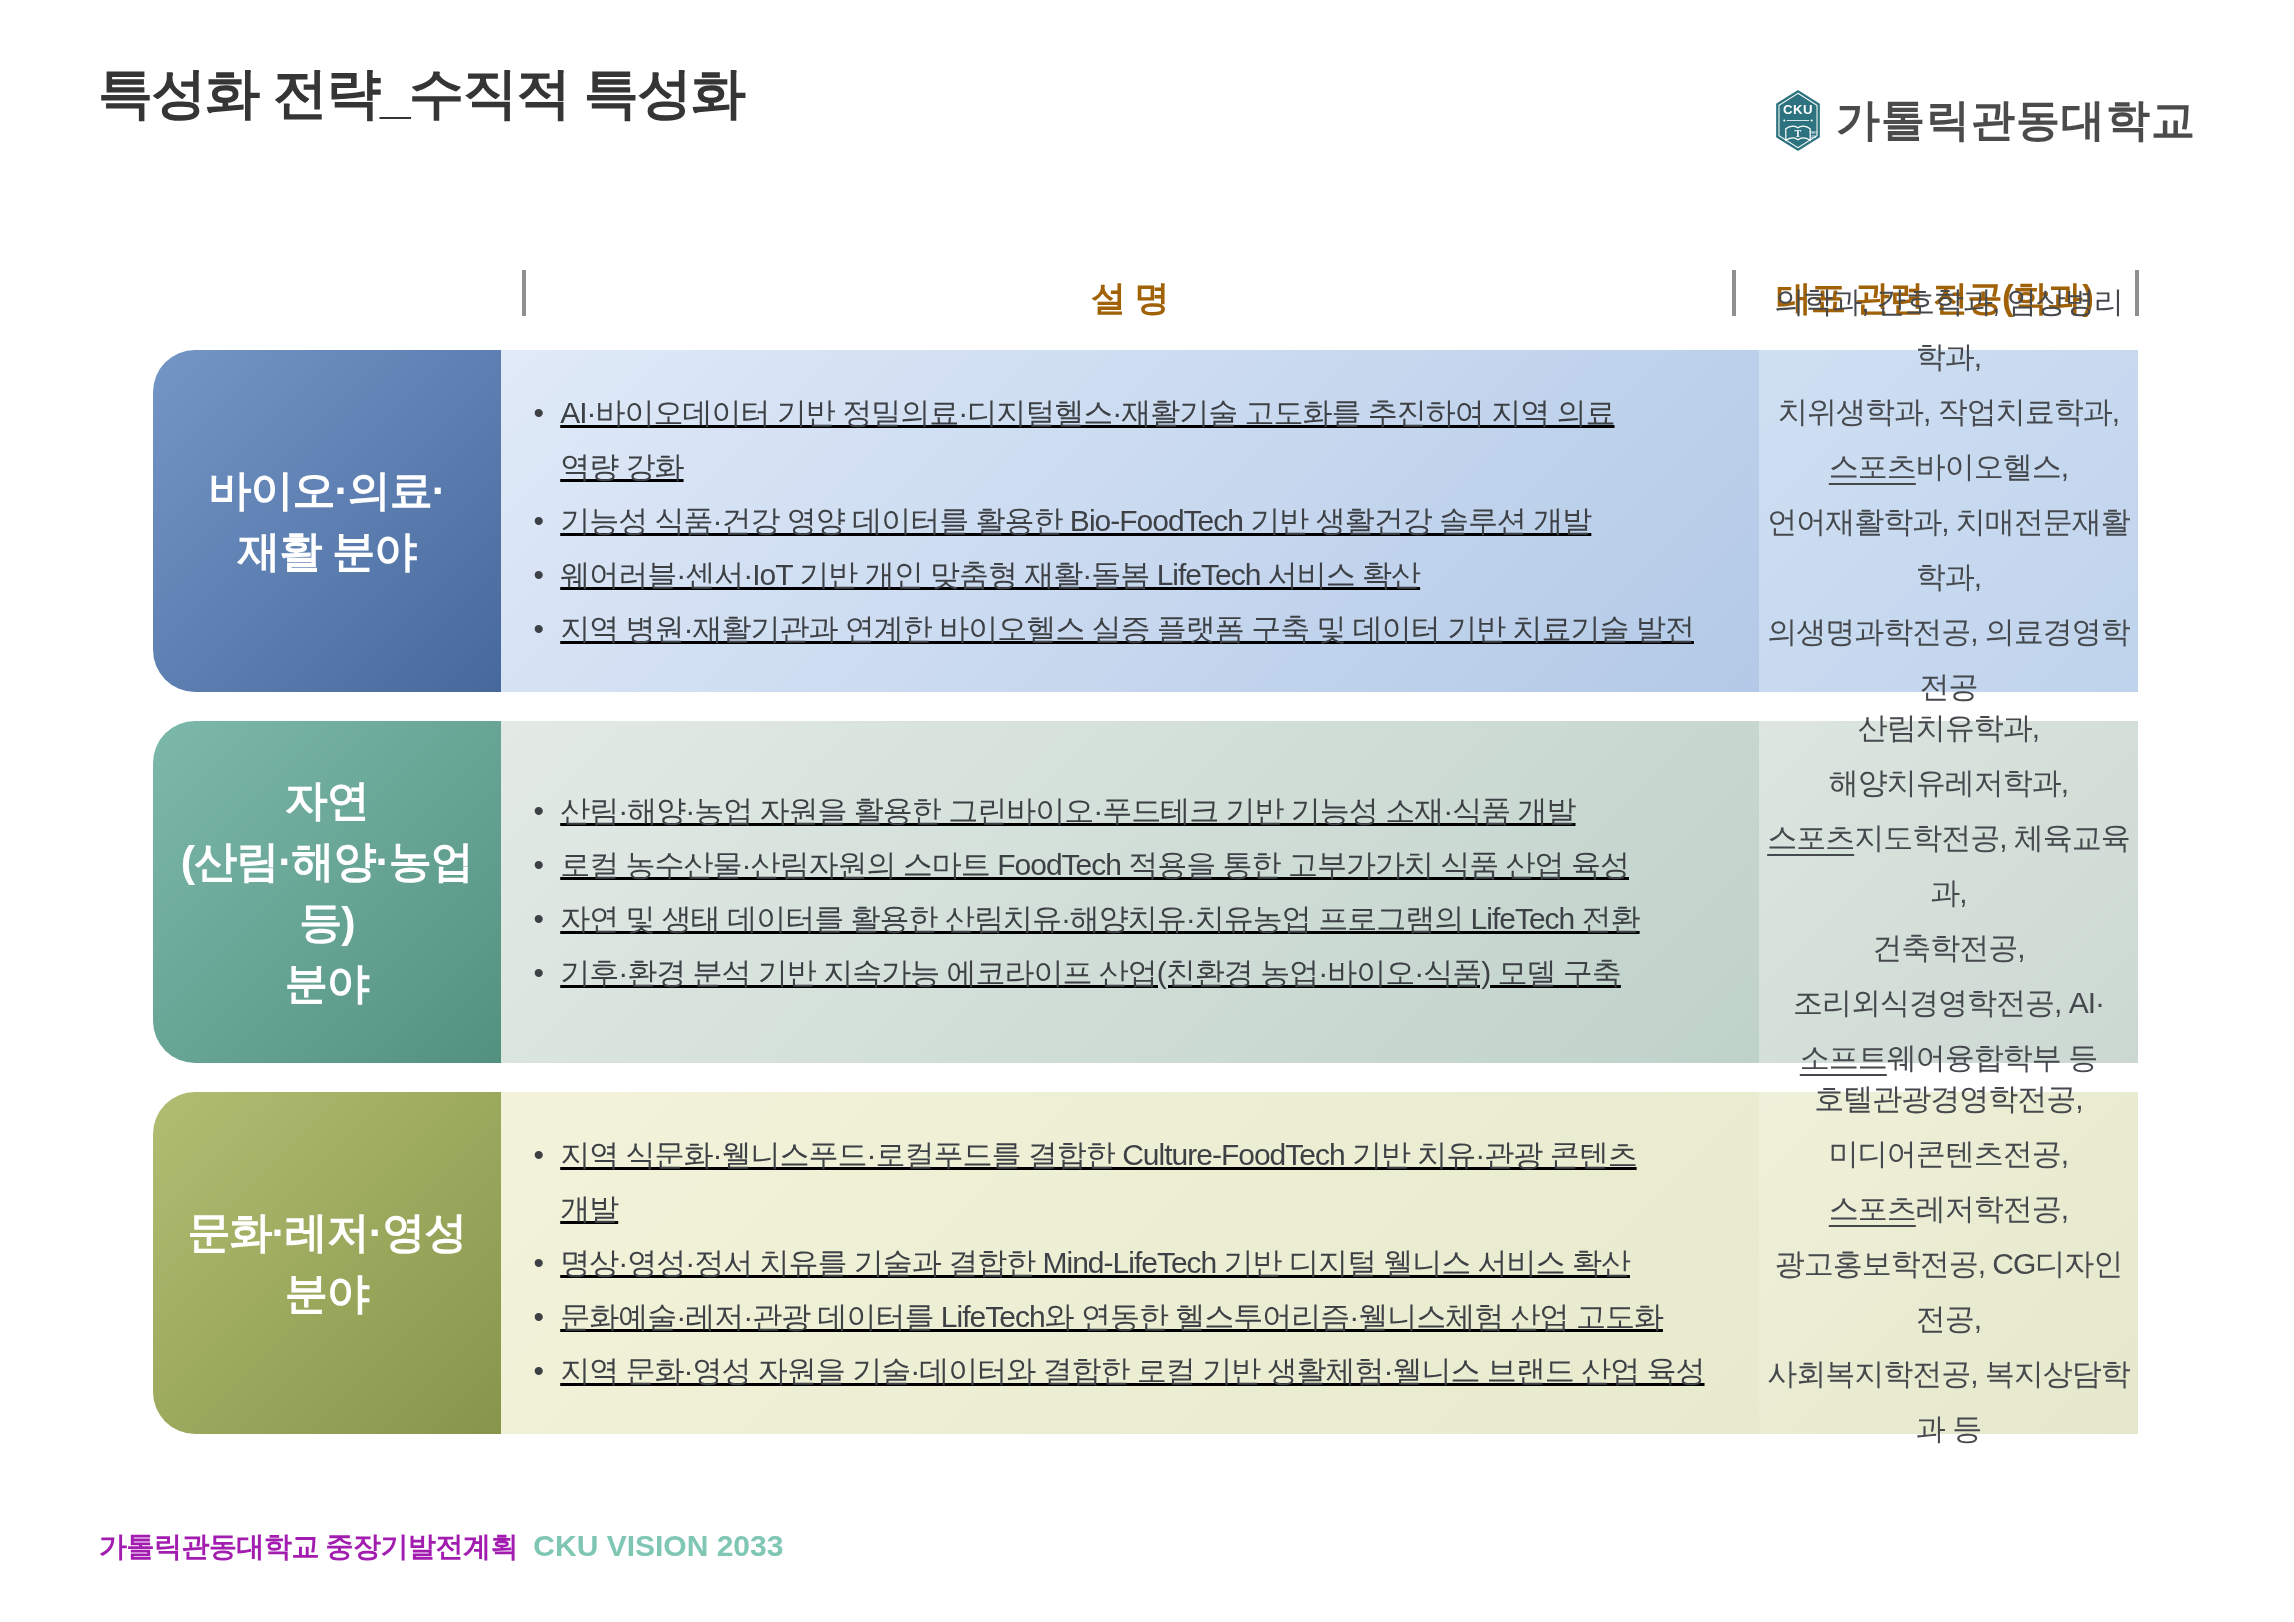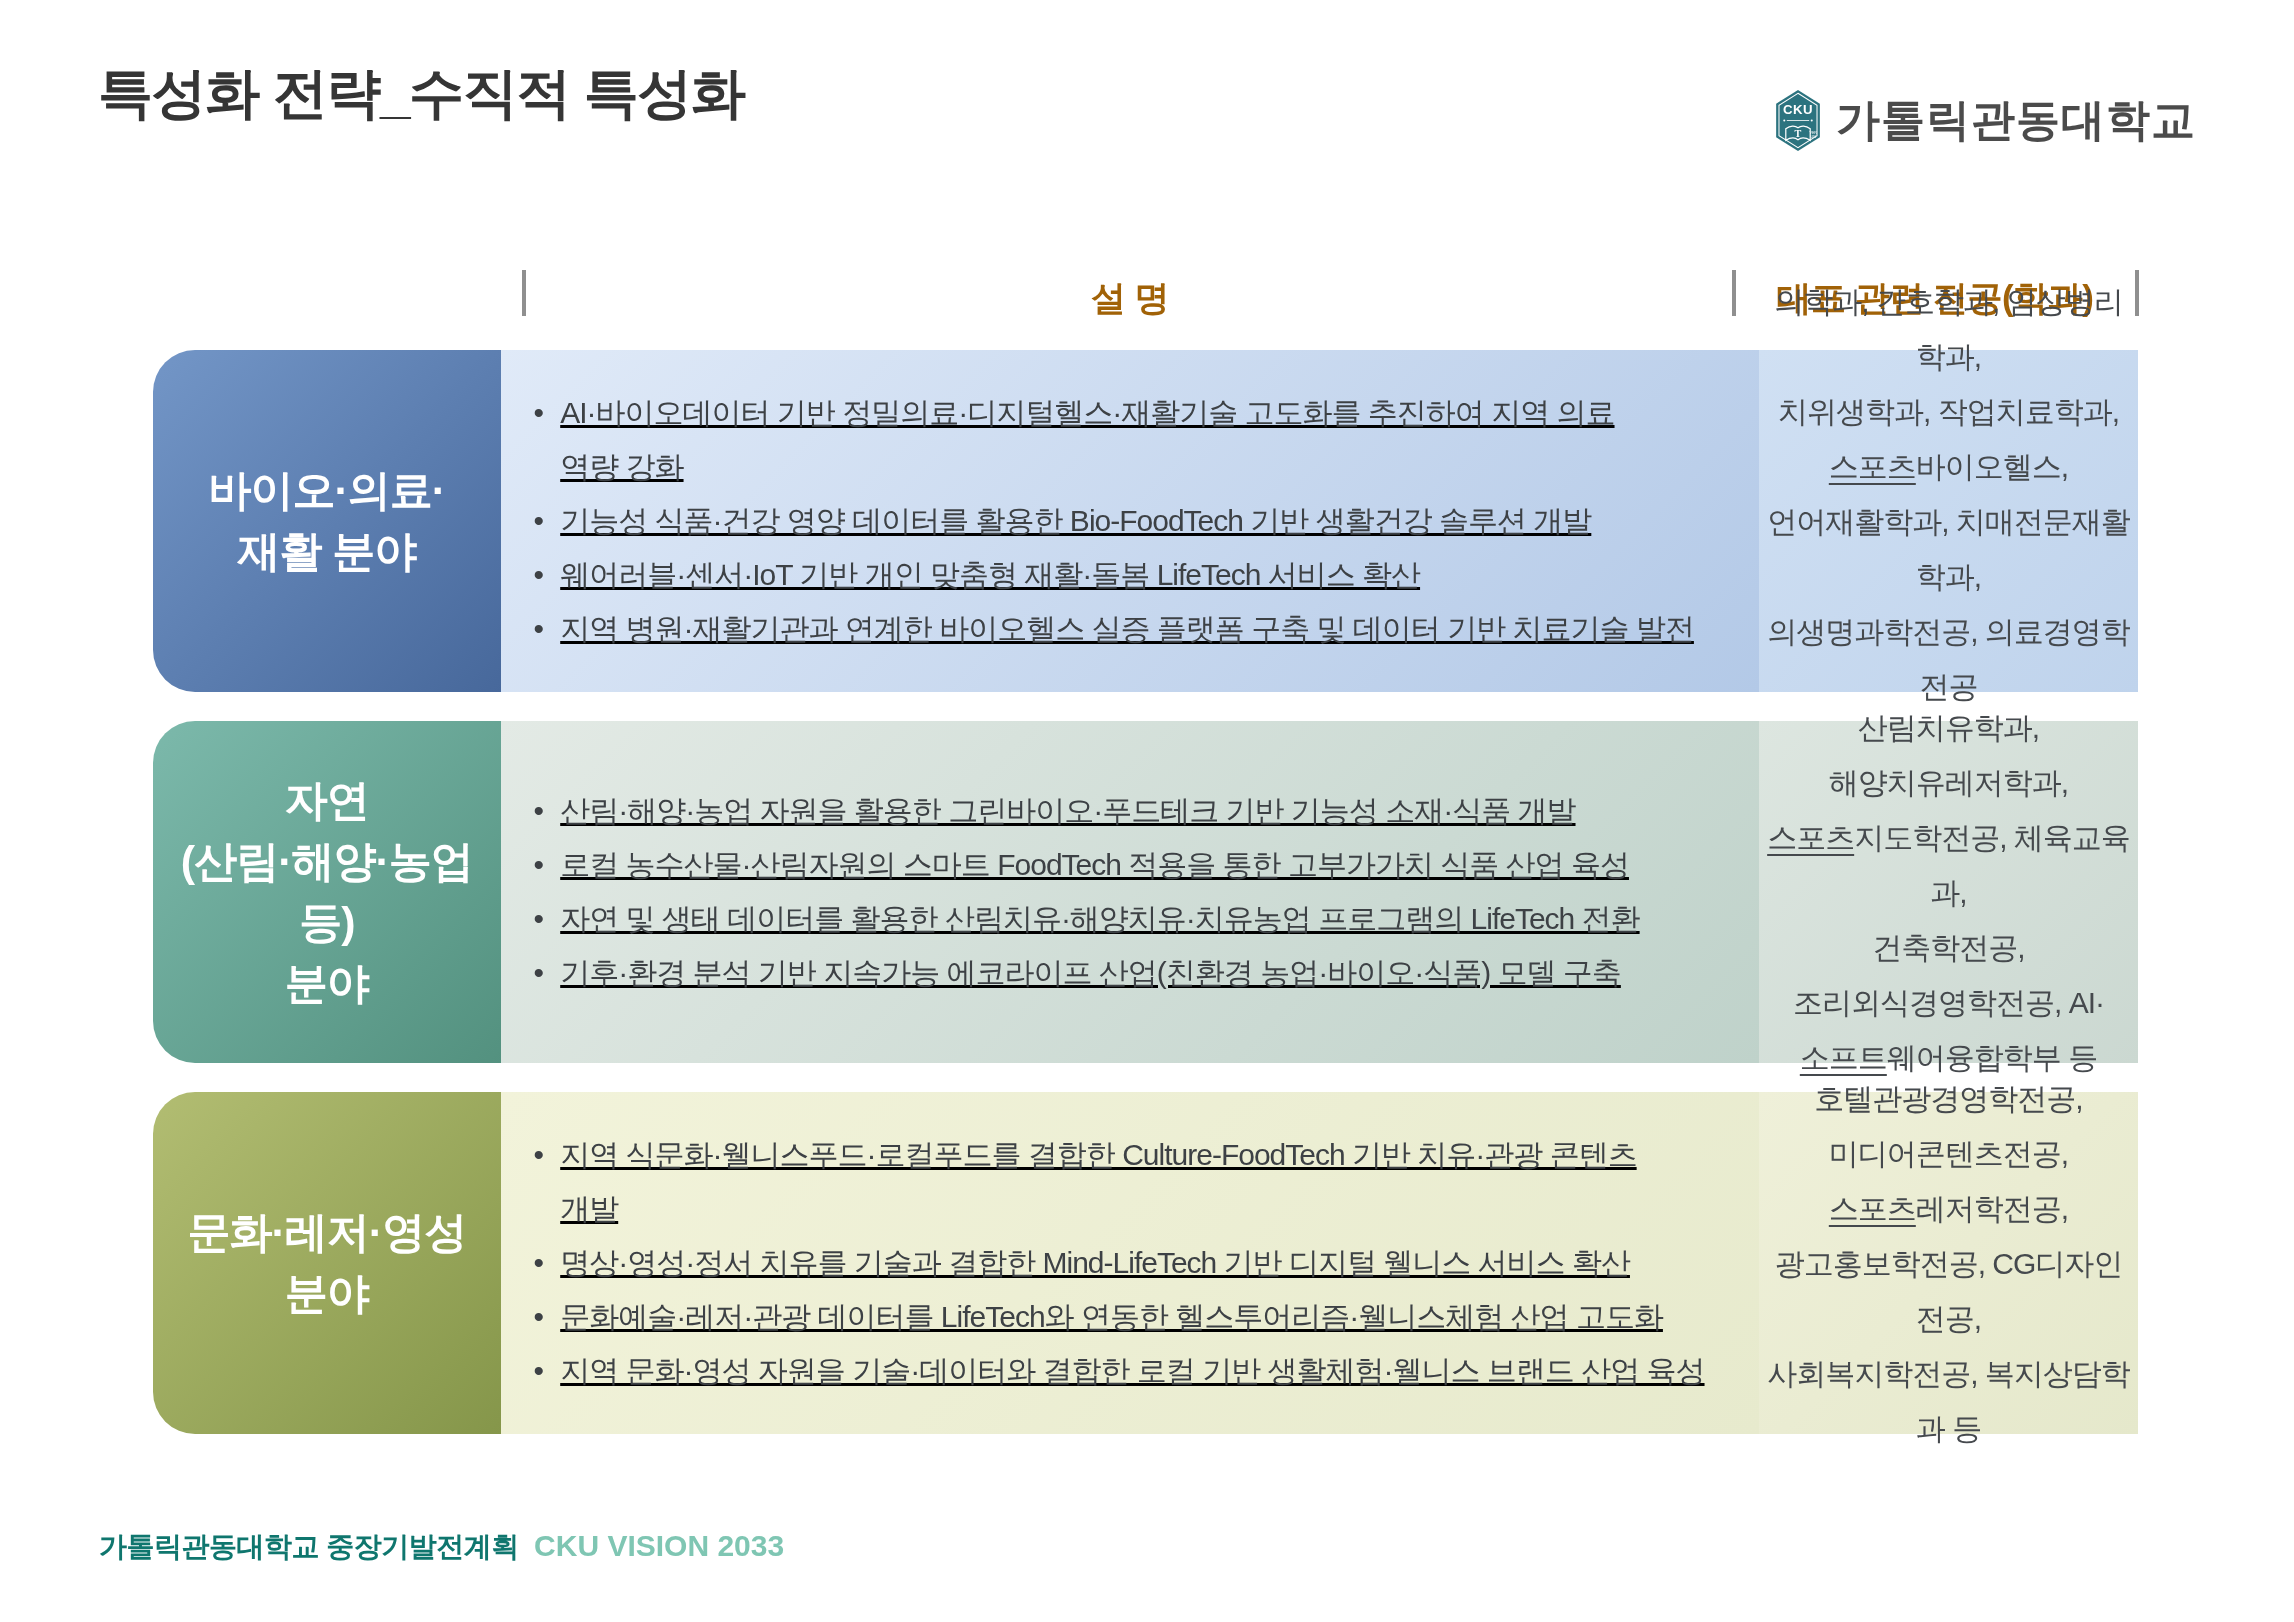--- a/index.html
+++ b/index.html
@@ -46,21 +46,21 @@
   }
   .row-desc li::before{content:"\2022";position:absolute;left:5.7px;top:0;color:#3d4145;}
   .row-majors{
     width:404px;box-sizing:border-box;display:flex;flex-direction:column;justify-content:center;
     text-align:center;font-size:30px;line-height:55px;color:#45494d;letter-spacing:-1px;font-weight:500;
     padding:9.6px 5.7px;
   }
   .u{text-decoration:underline;text-underline-offset:5.7px;text-decoration-thickness:1.9px;}
   
   .footer{position:absolute;left:99px;top:1528px;font-size:28px;font-weight:700;letter-spacing:-0.5px;}
-  .footer .plan{color:#0f766e;}
+  .footer .plan{color:#a21caf;font-family:Liberation Serif, serif;}
   .footer .vision{color:#7fc6b3;margin-left:15.3px;font-size:30px;letter-spacing:0;}
 </style>
 </head>
 <body>
 
 <div class="page">
 
   <div class="page-title">특성화 전략_수직적 특성화</div>
 
   <div class="logo">

